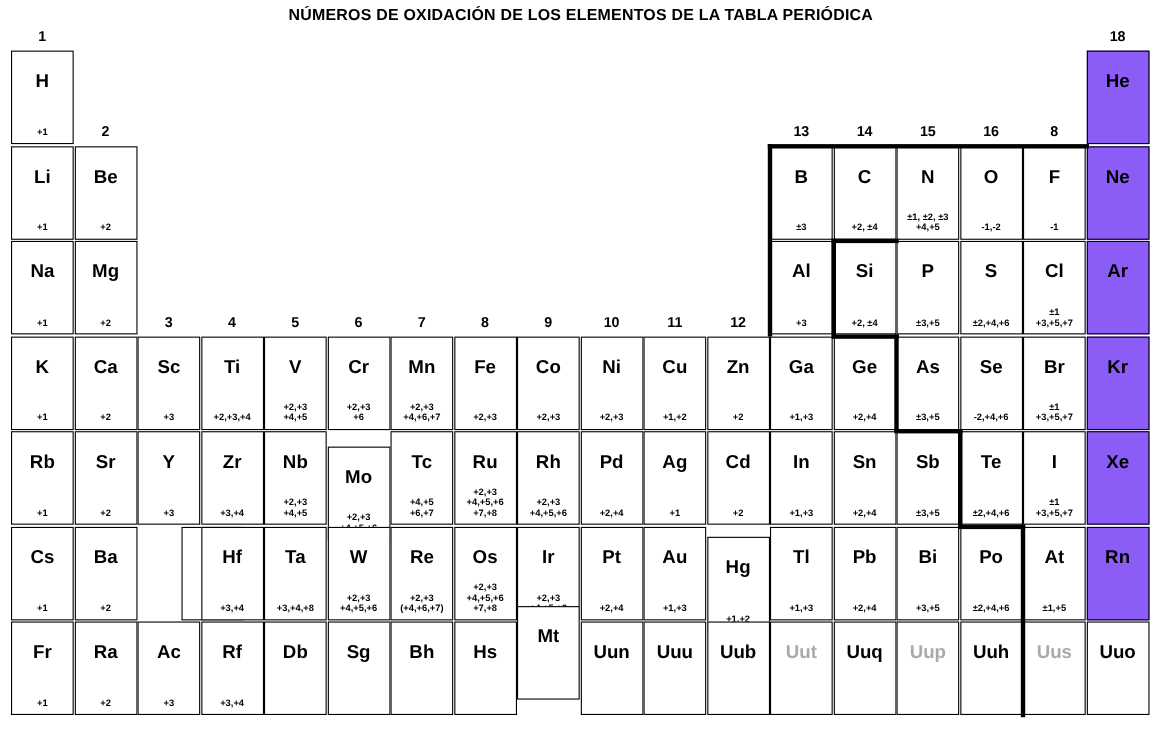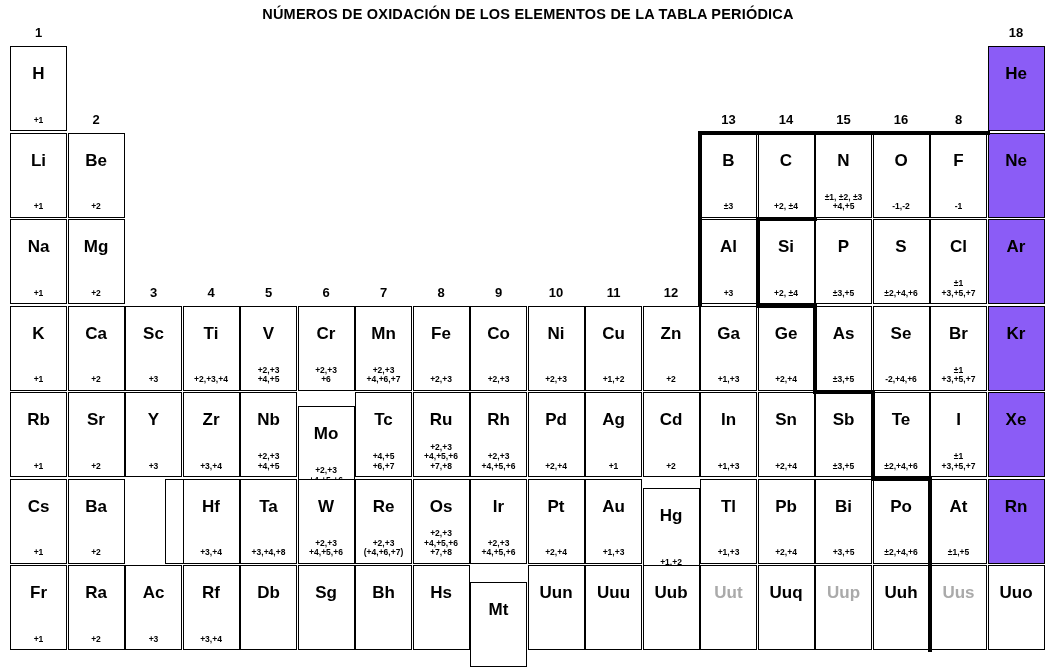--- a/index.html
+++ b/index.html
@@ -441,21 +441,21 @@
         <div class="ox"></div>
       </div>
       <div class="cell" style="left: 345px; top: 535px;">
         <div class="sym">Bh</div>
         <div class="ox"></div>
       </div>
       <div class="cell" style="left: 402.5px; top: 535px;">
         <div class="sym">Hs</div>
         <div class="ox"></div>
       </div>
-      <div class="cell" style="left: 460px; top: 552px;">
+      <div class="cell" style="left: 460px; top: 521px;">
         <div class="sym">Mt</div>
         <div class="ox"></div>
       </div>
       <div class="cell" style="left: 517.5px; top: 535px;">
         <div class="sym">Uun</div>
         <div class="ox"></div>
       </div>
       <div class="cell" style="left: 575px; top: 535px;">
         <div class="sym">Uuu</div>
         <div class="ox"></div>

